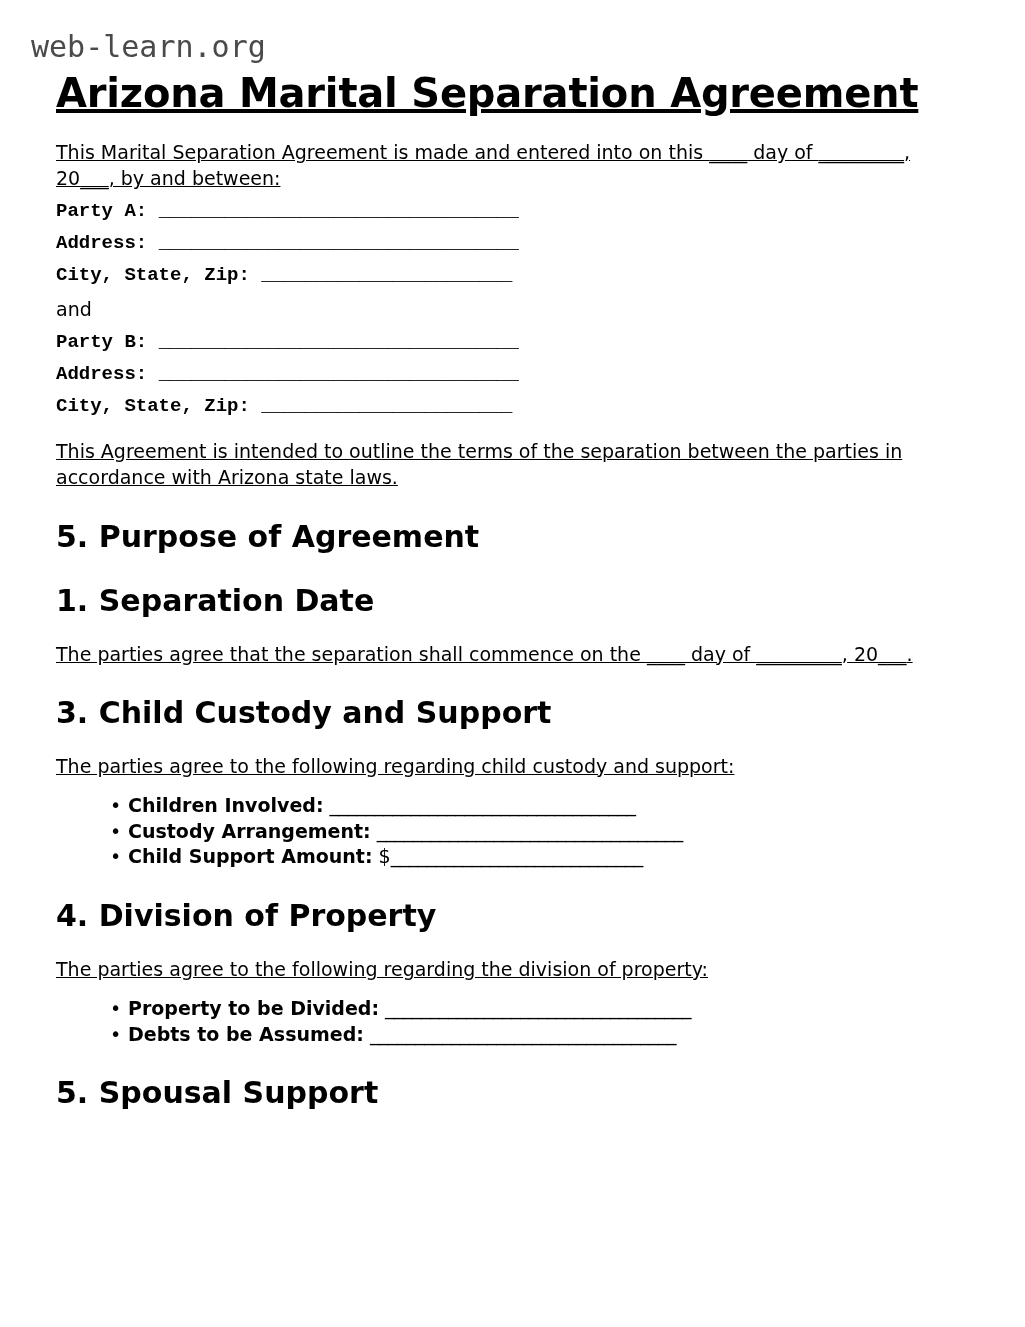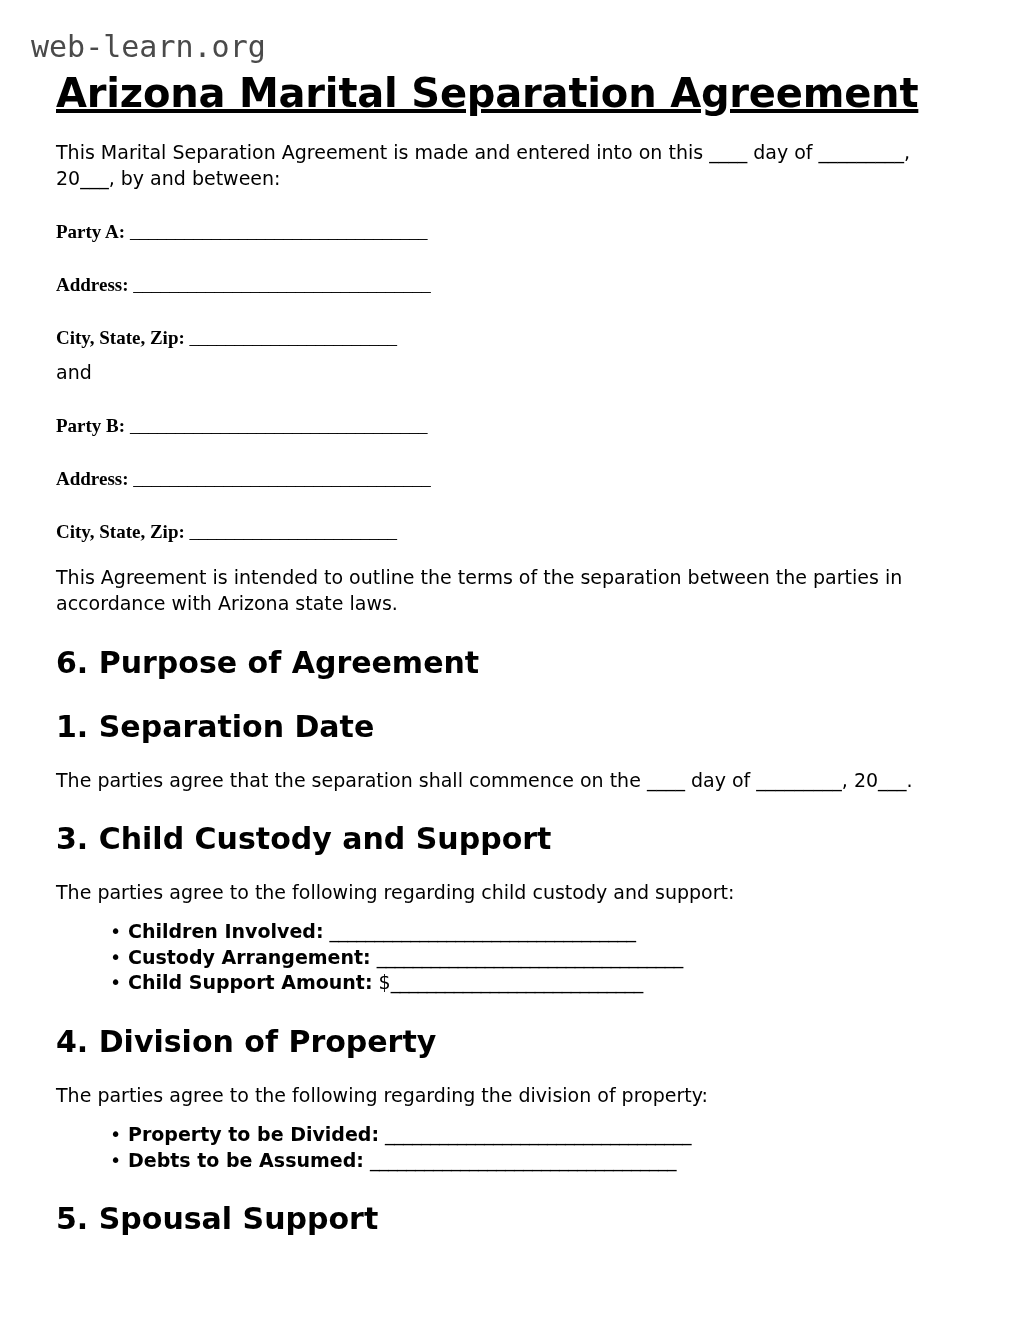--- a/index.html
+++ b/index.html
@@ -61,29 +61,30 @@
     color: #000;
   }
   p.para {
     font-family: "DejaVu Sans", sans-serif;
     font-size: 19px;
     font-weight: normal;
     line-height: 1.38;
     margin: 22px 0 0 0;
     padding: 0;
     color: #000;
+    text-decoration: underline;
   }
   p.para.tight {
     margin-top: 19px;
   }
   .field-row {
-    font-family: Liberation Serif, serif;
+    font-family: Liberation Mono, monospace;
     font-size: 19px;
     line-height: 1.38;
-    margin-top: 27px;
+    margin-top: 6px;
     color: #000;
     white-space: nowrap;
   }
   .field-row .flabel {
     font-weight: bold;
   }
   .field-row .blank {
     font-weight: normal;
     letter-spacing: -0.5px;
   }
@@ -149,21 +150,21 @@
     <div class="and-row">and</div>
 
     <div class="field-row"><span class="flabel">Party B:</span> <span class="blank">_________________________________</span></div>
 
     <div class="field-row"><span class="flabel">Address:</span> <span class="blank">_________________________________</span></div>
 
     <div class="field-row"><span class="flabel">City, State, Zip:</span> <span class="blank">_______________________</span></div>
 
     <p class="para tight">This Agreement is intended to outline the terms of the separation between the parties in accordance with Arizona state laws.</p>
 
-    <h2 class="section-title">6. Purpose of Agreement</h2>
+    <h2 class="section-title">5. Purpose of Agreement</h2>
 
     <h2 class="section-title">1. Separation Date</h2>
     <p class="para"><span>The parties agree that the separation shall commence on the </span><span class="blank">____</span><span> day of </span><span class="blank">_________</span><span>,</span> <span>20</span><span class="blank">___</span><span>.</span></p>
 
     <h2 class="section-title">3. Child Custody and Support</h2>
     <p class="para">The parties agree to the following regarding child custody and support:</p>
     <ul class="bullets">
       <li><span class="blabel">Children Involved:</span> <span class="bvalue"></span><span class="blank">__________________________________</span></li>
       <li><span class="blabel">Custody Arrangement:</span> <span class="bvalue"></span><span class="blank">__________________________________</span></li>
       <li><span class="blabel">Child Support Amount:</span> <span class="bvalue">$</span><span class="blank">____________________________</span></li>

